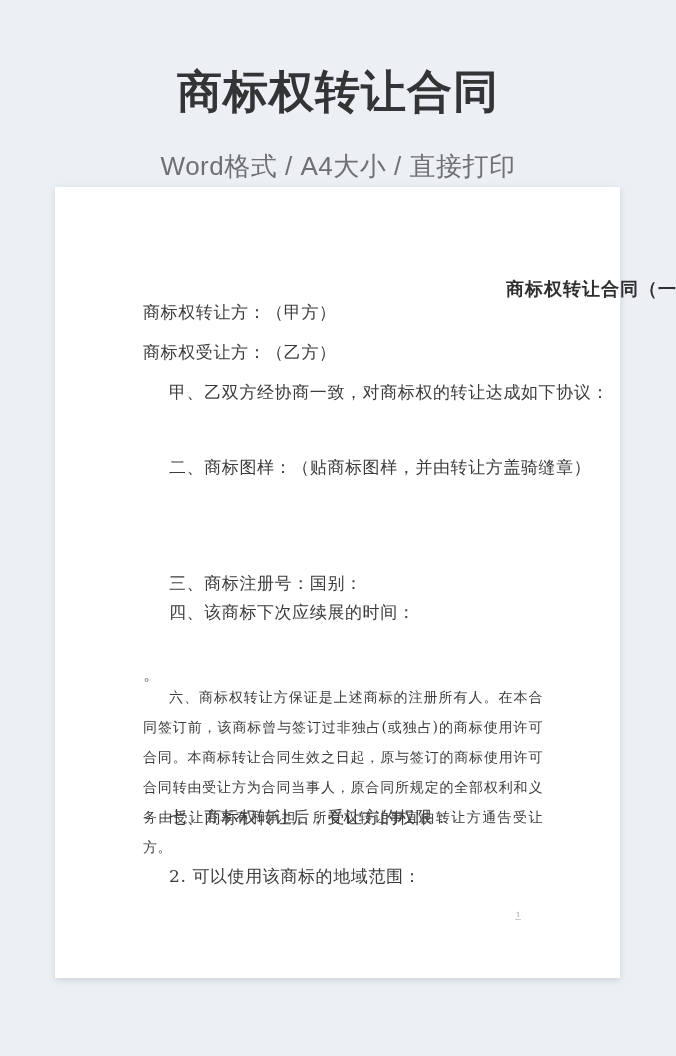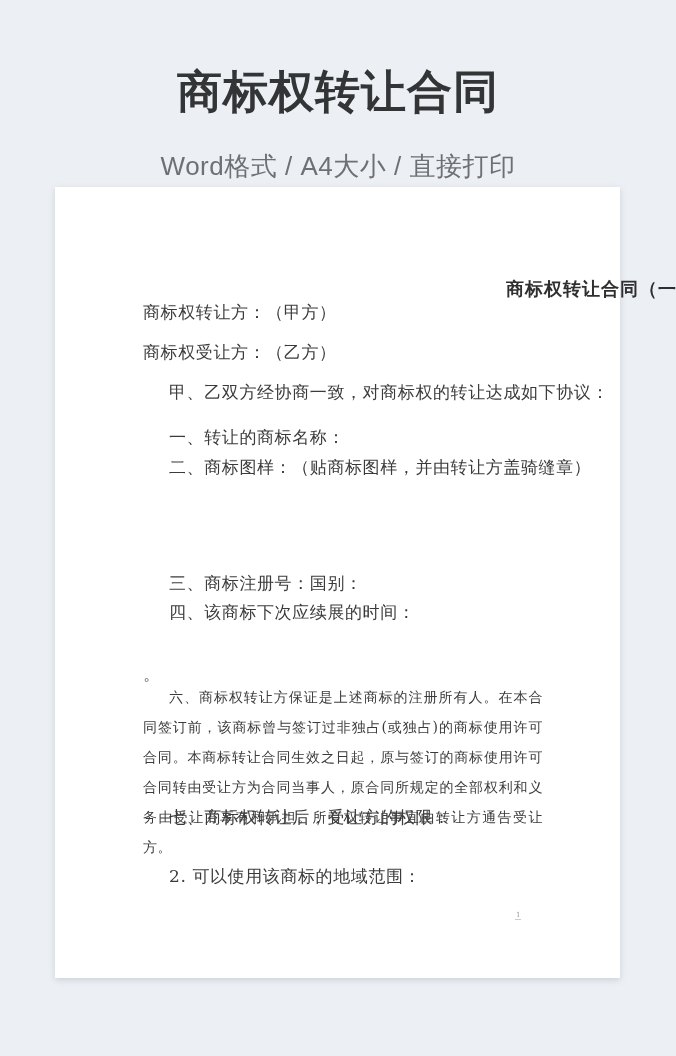--- a/index.html
+++ b/index.html
@@ -71,21 +71,20 @@
   </div>
 
   <div class="a4-page">
     <div class="doc">
 
       <div class="doc-title">商标权转让合同（一）</div>
 
       <div class="doc-line" style="top:118px;">商标权转让方：（甲方）</div>
       <div class="doc-line" style="top:158px;">商标权受让方：（乙方）</div>
       <div class="doc-line indent" style="top:198px;">甲、乙双方经协商一致，对商标权的转让达成如下协议：</div>
-      <div class="doc-line indent" style="top:243px;">一、转让的商标名称：</div>
       <div class="doc-line indent" style="top:273px;">二、商标图样：（贴商标图样，并由转让方盖骑缝章）</div>
       <div class="doc-line indent" style="top:389px;">三、商标注册号：国别：</div>
       <div class="doc-line indent" style="top:418px;">四、该商标下次应续展的时间：</div>
       <div class="doc-line" style="top:480px;">。</div>
 
       <div class="doc-para" style="top:495px;">六、商标权转让方保证是上述商标的注册所有人。在本合同签订前，该商标曾与签订过非独占(或独占)的商标使用许可合同。本商标转让合同生效之日起，原与签订的商标使用许可合同转由受让方为合同当事人，原合同所规定的全部权利和义务由受让方享有和承担。所有权转让事宜由转让方通告受让方。</div>
 
       <div class="doc-line indent" style="top:623px;">七、商标权转让后，受让方的权限：</div>
       <div class="doc-line indent" style="top:682px;">2. 可以使用该商标的地域范围：</div>
 

